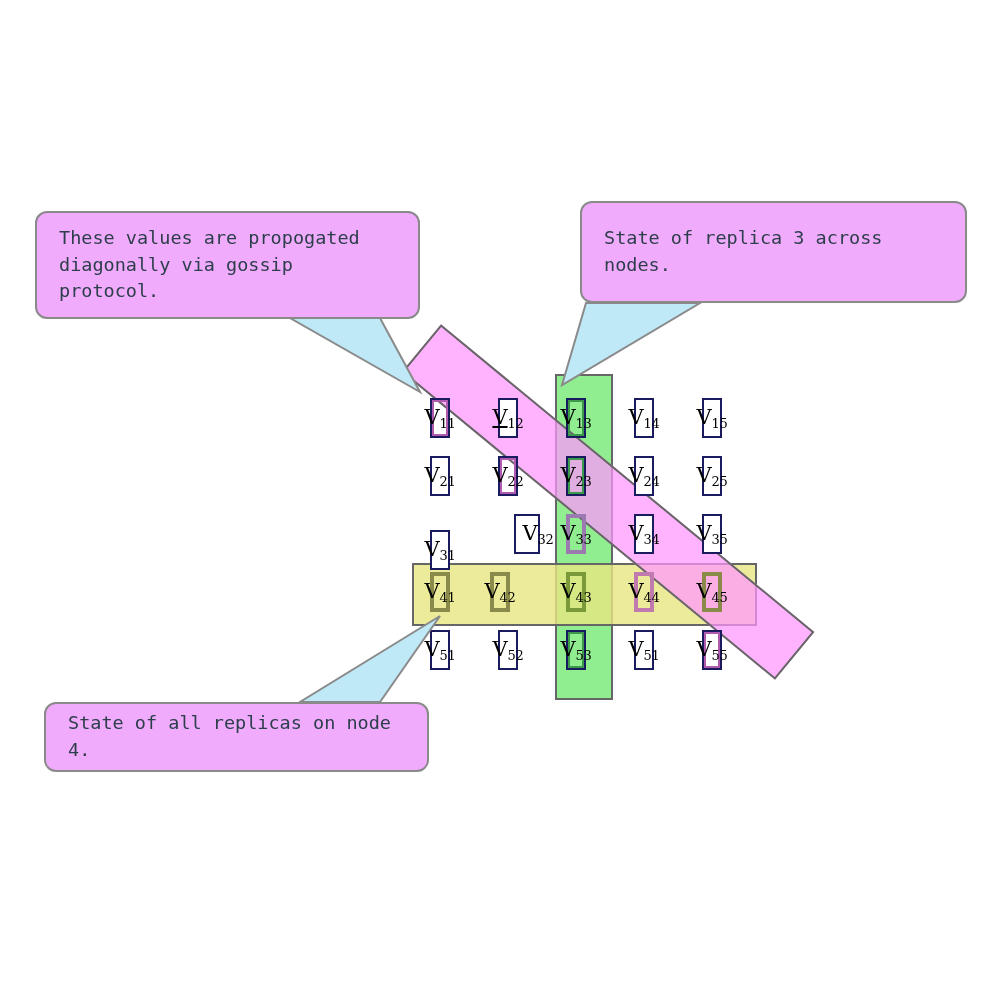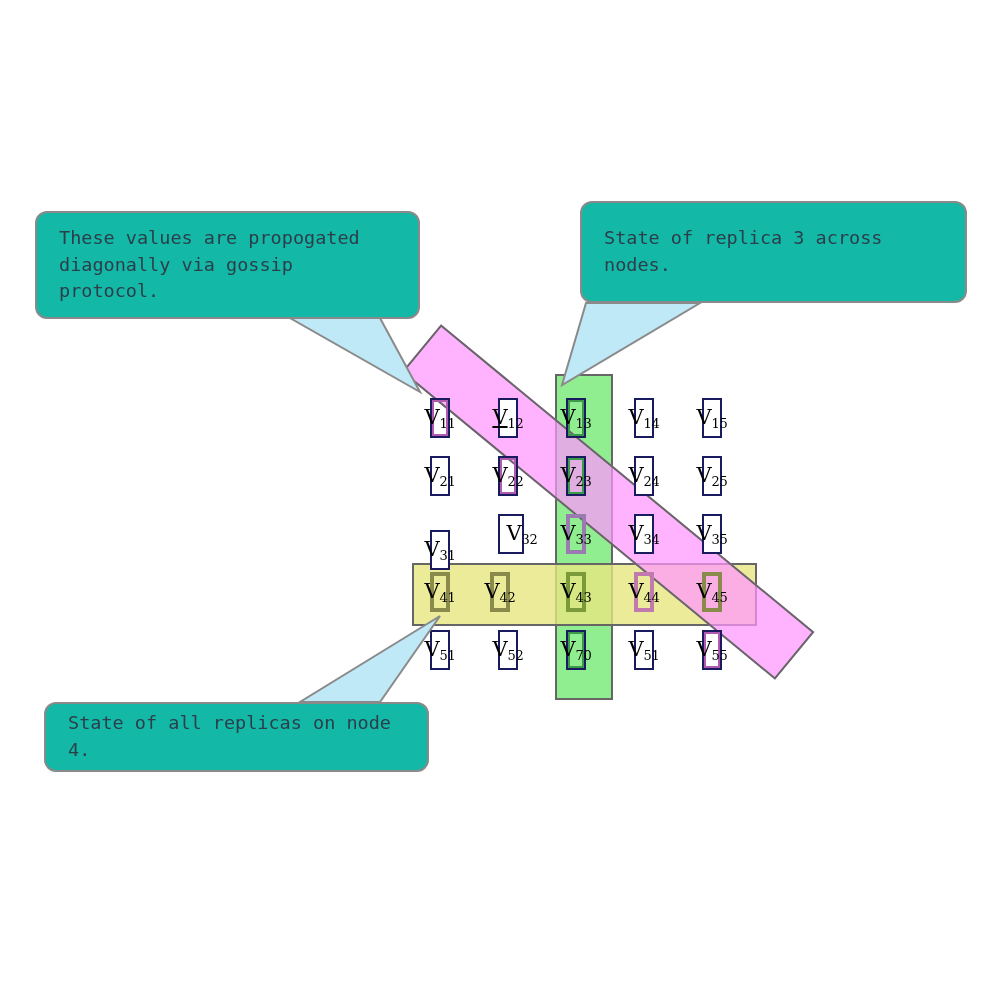--- a/index.html
+++ b/index.html
@@ -109,21 +109,21 @@
   .tail {
     position: absolute;
     z-index: 7;
     overflow: visible;
   }
 
   
   .callout {
     position: absolute;
     box-sizing: border-box;
-    background: #14b8a6;
+    background: #f0abfc;
     border: 2px solid #8a8a8a;
     border-radius: 12px;
     z-index: 9;
     display: flex;
     align-items: center;
     padding: 0 22px;
     font-family: "DejaVu Sans Mono", monospace;
     font-size: 18.5px;
     color: #2c3e4a;
     line-height: 1.45;
@@ -187,21 +187,21 @@
       </div>
       <div class="cell " style="left: 204px; top: 58px;">
         <span class="vlabel"><span>V</span><span class="sub">24</span></span>
       </div>
       <div class="cell " style="left: 272px; top: 58px;">
         <span class="vlabel"><span>V</span><span class="sub">25</span></span>
       </div>
       <div class="cell " style="left: 0px; top: 132px;">
         <span class="vlabel"><span>V</span><span class="sub">31</span></span>
       </div>
-      <div class="cell " style="left: 68px; top: 116px; padding-left: 22px;">
+      <div class="cell " style="left: 84px; top: 116px; padding-left: 22px;">
         <span class="vlabel"><span>V</span><span class="sub">32</span></span>
       </div>
       <div class="cell on-band inner-purple" style="left: 136px; top: 116px;">
         <span class="vlabel"><span>V</span><span class="sub">33</span></span>
       </div>
       <div class="cell " style="left: 204px; top: 116px;">
         <span class="vlabel"><span>V</span><span class="sub">34</span></span>
       </div>
       <div class="cell " style="left: 272px; top: 116px;">
         <span class="vlabel"><span>V</span><span class="sub">35</span></span>
@@ -221,21 +221,21 @@
       <div class="cell on-band inner-olive" style="left: 272px; top: 174px;">
         <span class="vlabel"><span>V</span><span class="sub">45</span></span>
       </div>
       <div class="cell " style="left: 0px; top: 232px;">
         <span class="vlabel"><span>V</span><span class="sub">51</span></span>
       </div>
       <div class="cell " style="left: 68px; top: 232px;">
         <span class="vlabel"><span>V</span><span class="sub">52</span></span>
       </div>
       <div class="cell on-band inner-green" style="left: 136px; top: 232px;">
-        <span class="vlabel"><span>V</span><span class="sub">70</span></span>
+        <span class="vlabel"><span>V</span><span class="sub">53</span></span>
       </div>
       <div class="cell " style="left: 204px; top: 232px;">
         <span class="vlabel"><span>V</span><span class="sub">51</span></span>
       </div>
       <div class="cell on-band inner-magenta" style="left: 272px; top: 232px;">
         <span class="vlabel"><span>V</span><span class="sub">55</span></span>
       </div>
     </div>
 
   <svg class="tail" id="tail-gossip" width="1000" height="1000" style="left:0;top:0">

